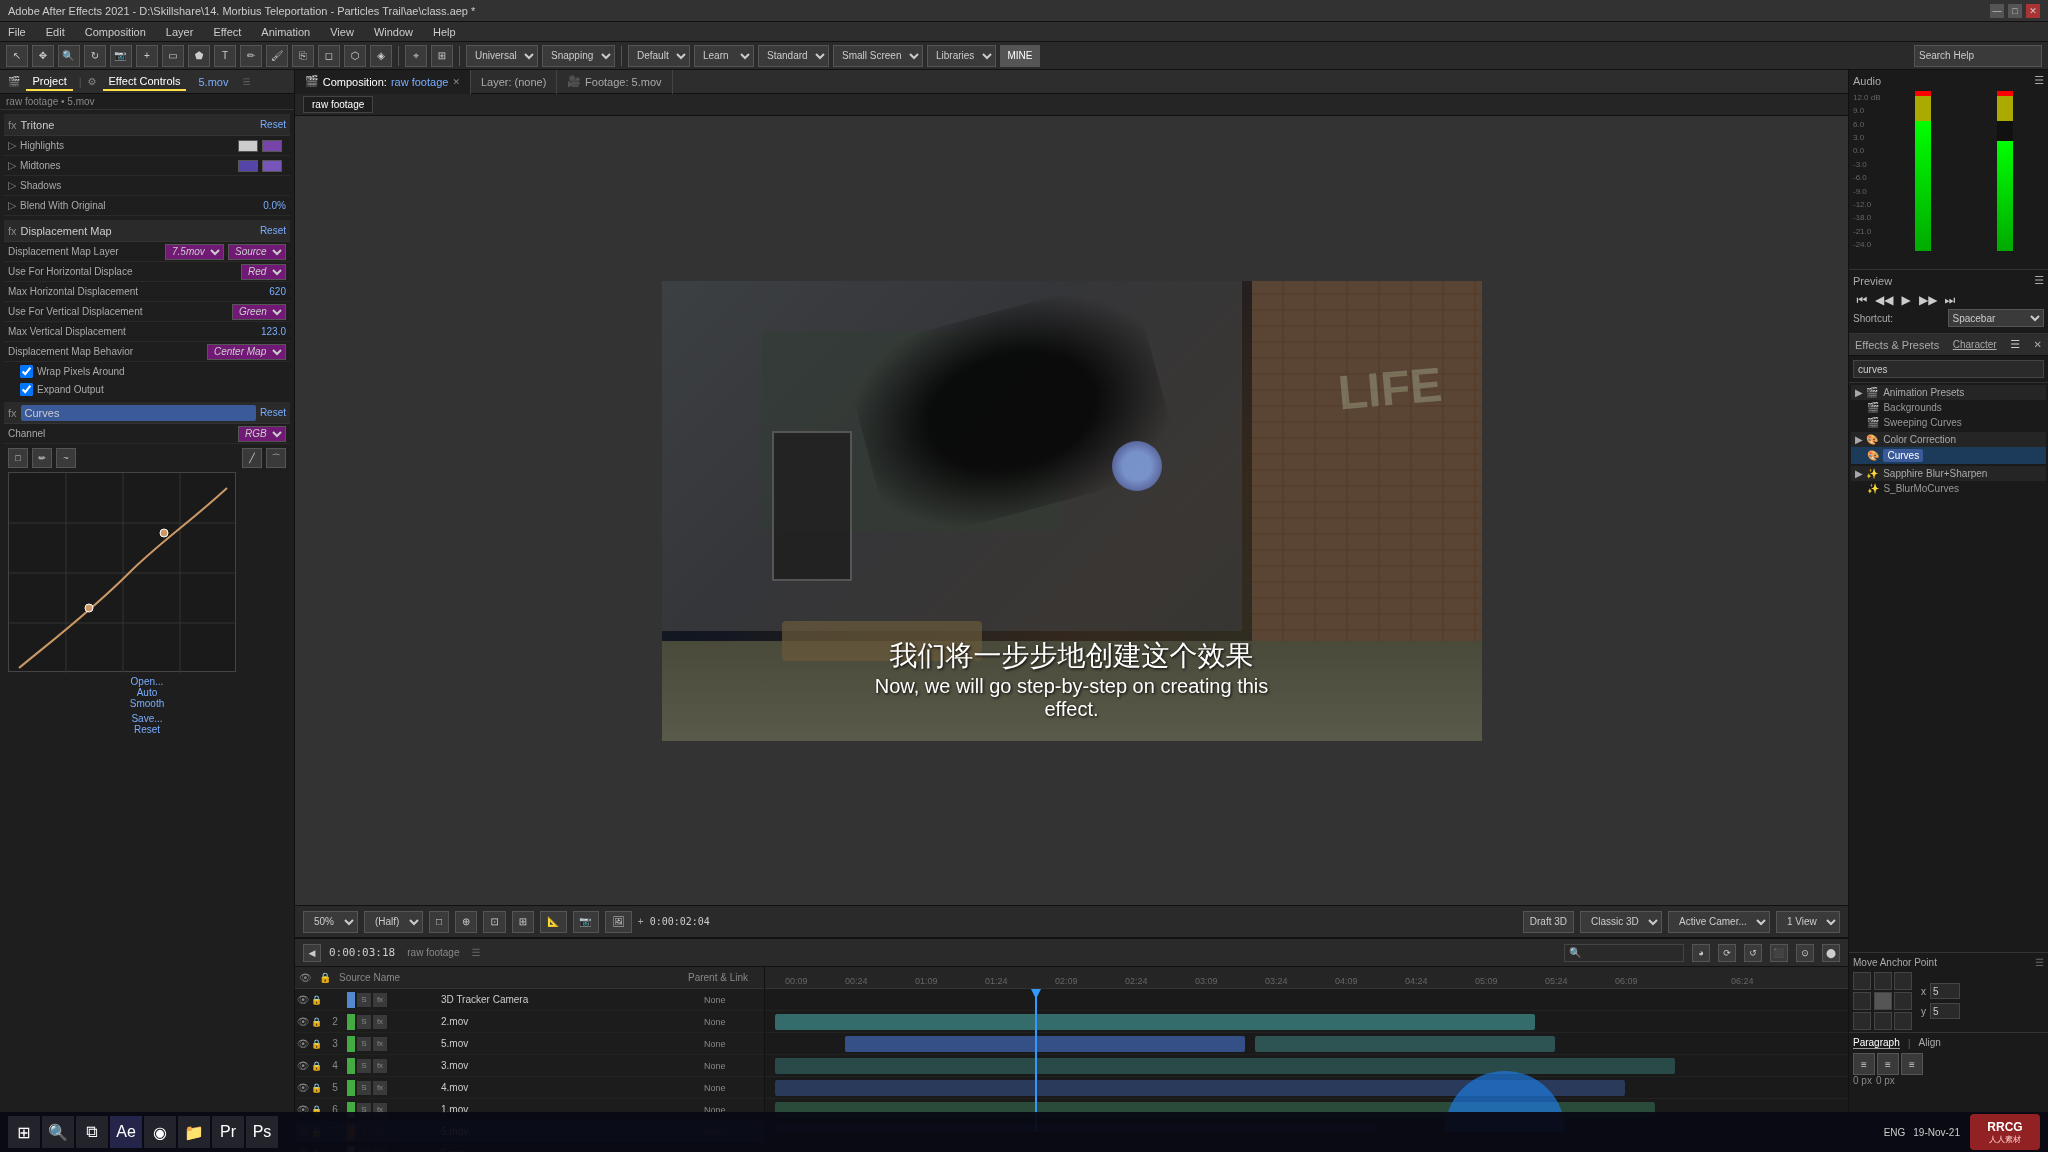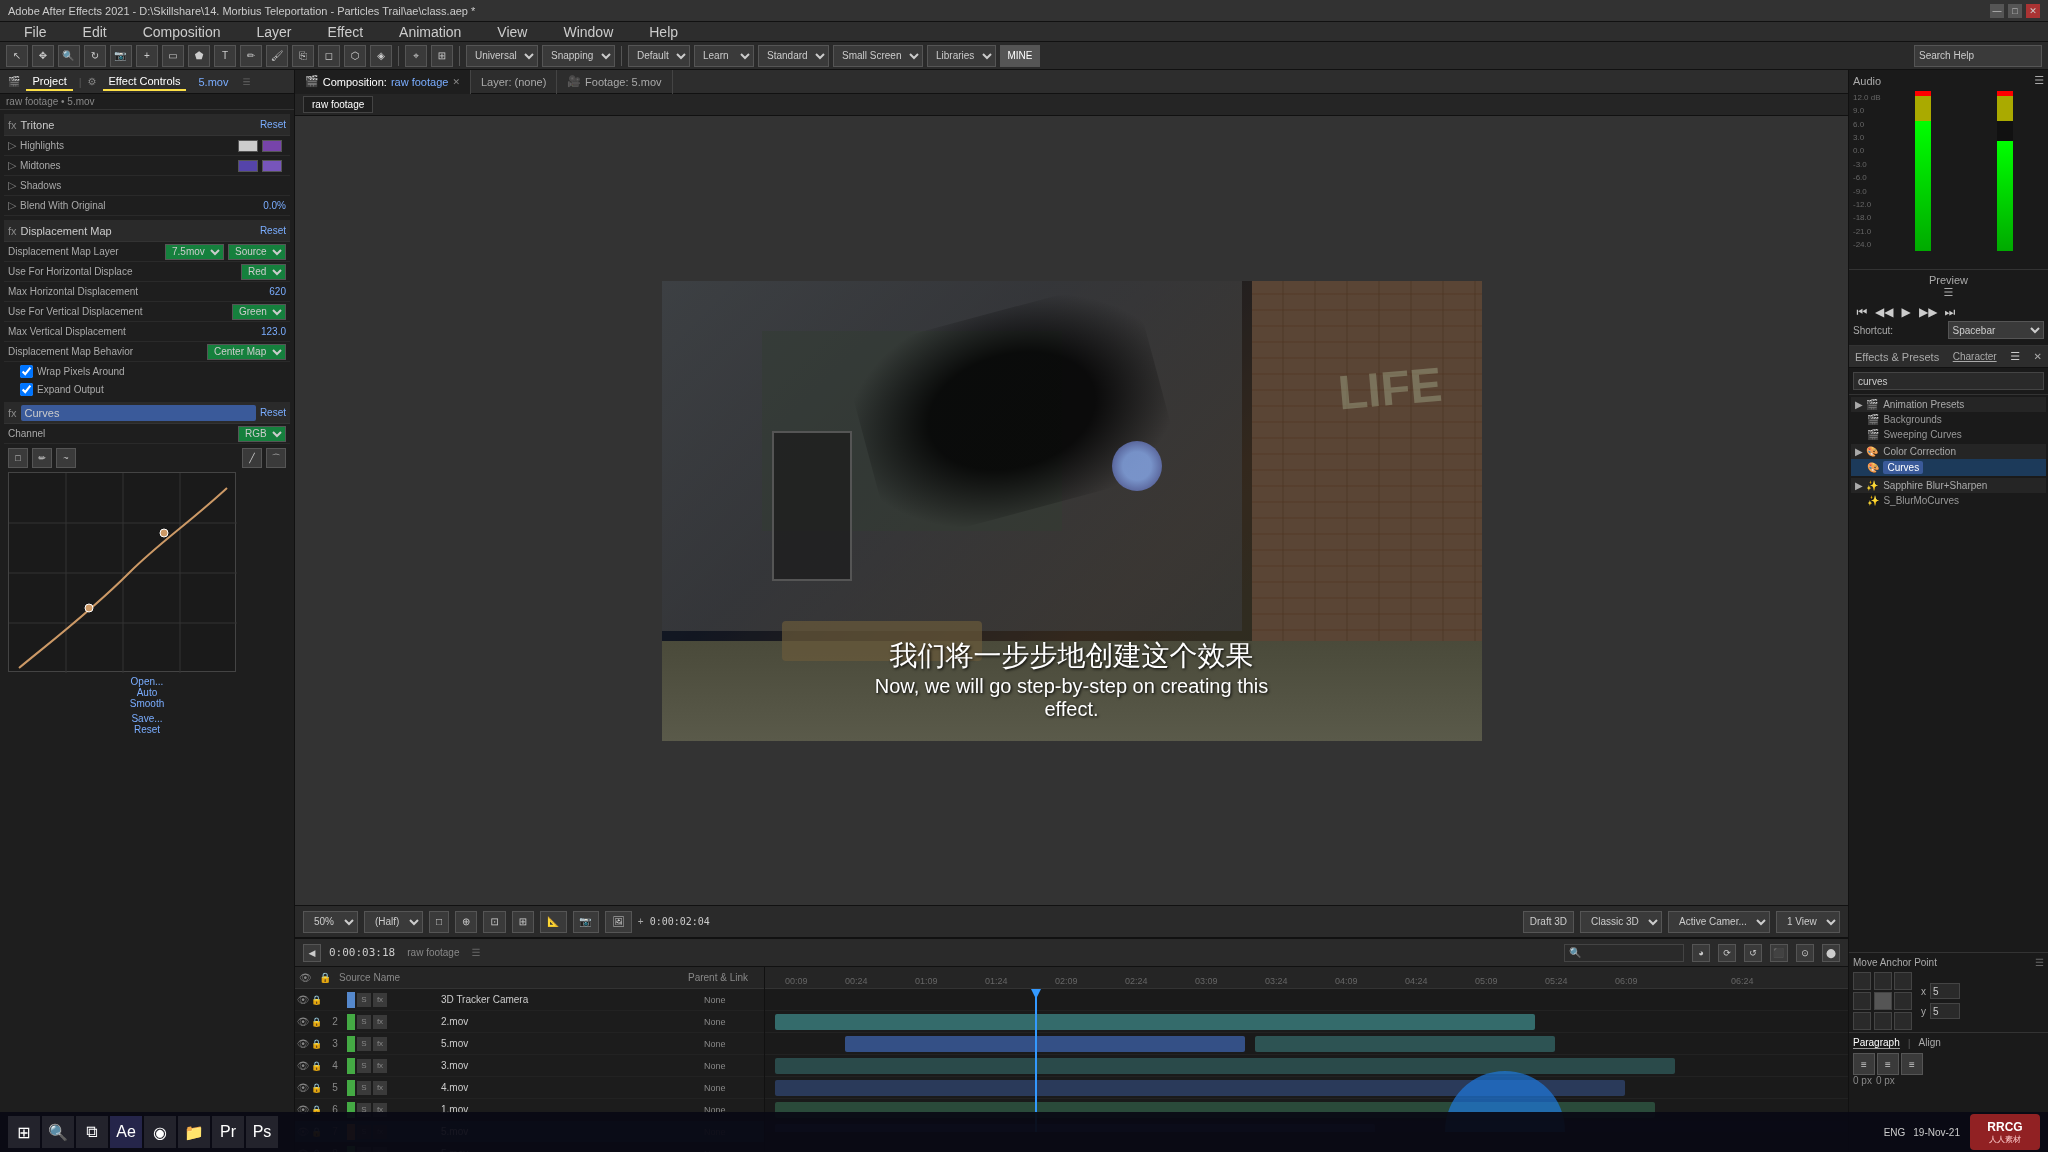--- a/index.html
+++ b/index.html
@@ -40,25 +40,24 @@
     #menu-bar {
       height: 20px;
       background: #2d2d2d;
       display: flex;
       align-items: center;
       padding: 0 4px;
       gap: 12px;
       border-bottom: 1px solid #111;
     }
     .menu-item {
-      font-size: 14px;
+      font-size: 11px;
       color: #cccccc;
       cursor: pointer;
       padding: 0 4px;
-      margin-left: 16px;
     }
 
     
     #toolbar {
       height: 28px;
       background: #2a2a2a;
       display: flex;
       align-items: center;
       padding: 0 6px;
       gap: 4px;
@@ -166,26 +165,27 @@
       color: #ccc;
       flex: 1;
     }
     .color-swatch {
       width: 20px; height: 12px;
       border: 1px solid #555;
       display: inline-block;
       margin-right: 4px;
     }
     .dropdown-small {
-      background: #15803d;
+      background: #701a75;
       border: 1px solid #555;
       color: #ccc;
       font-size: 10px;
       height: 16px;
       padding: 0 2px;
+      font-style: italic;
     }
     .checkbox-row {
       display: flex;
       align-items: center;
       height: 18px;
       padding: 0 4px 0 16px;
     }
     .checkbox-row input { margin-right: 4px; }
     .checkbox-label { font-size: 10px; color: #aaa; }
 
@@ -382,21 +382,21 @@
     }
 
     
     #preview-panel {
       background: #1a1a1a;
       border-bottom: 1px solid #333;
       padding: 4px;
     }
     .preview-header {
       display: flex; align-items: center; justify-content: space-between;
-      font-size: 11px; color: #aaa; margin-bottom: 4px; flex-direction: column;
+      font-size: 11px; color: #aaa; margin-bottom: 4px;
     }
     .preview-controls {
       display: flex; gap: 4px; align-items: center;
     }
     .preview-btn {
       width: 18px; height: 18px;
       background: none; border: none;
       color: #ccc; font-size: 12px; cursor: pointer;
     }
     .shortcut-row {

